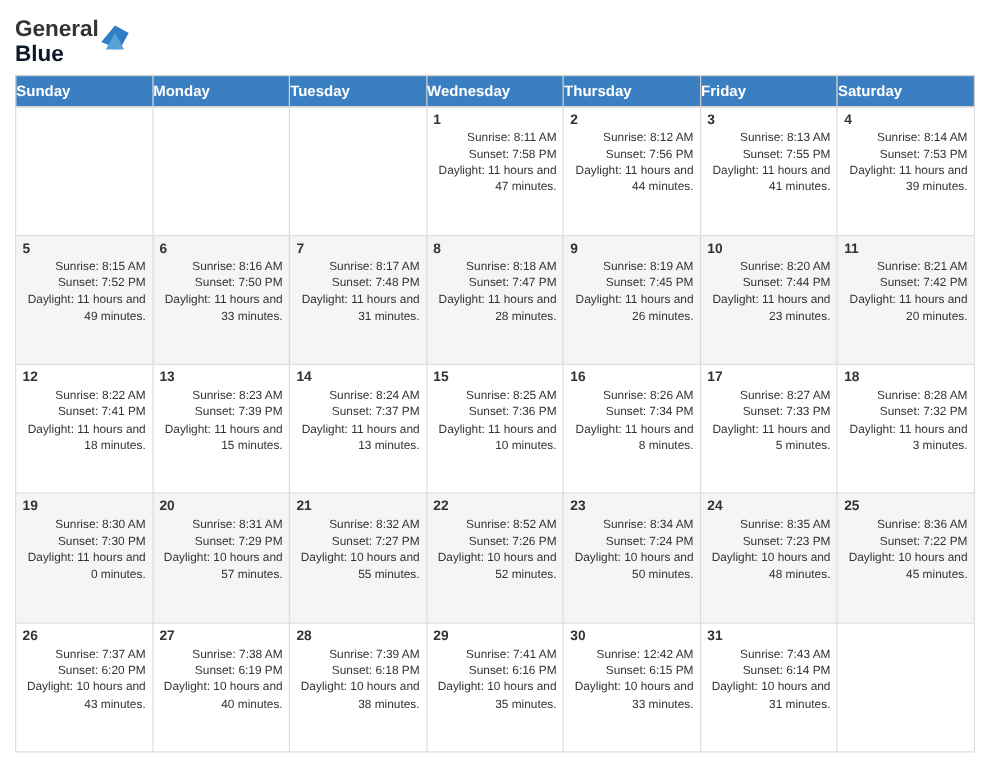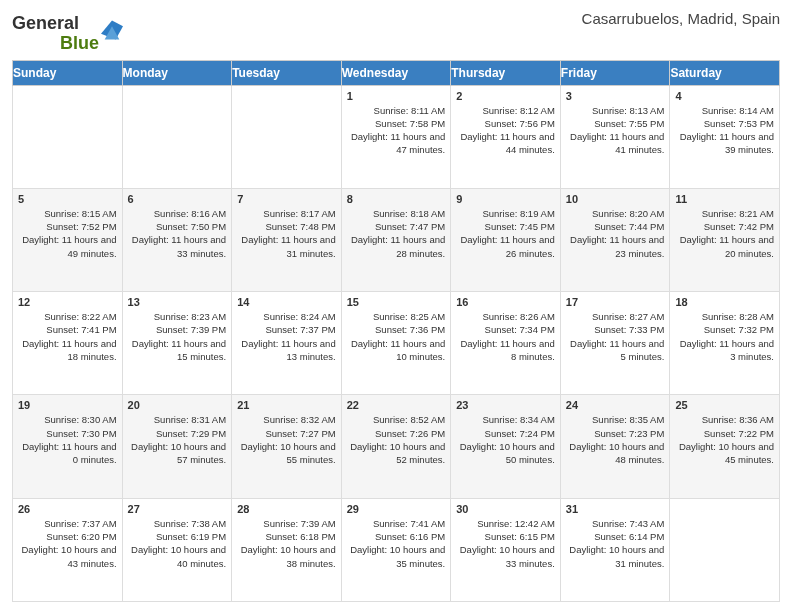--- a/index.html
+++ b/index.html
@@ -30,22 +30,21 @@
     }
     .logo-text {
       font-size: 18px;
       font-weight: bold;
       line-height: 1.1;
     }
     .logo-text .general {
       color: #333;
     }
     .logo-text .blue {
-      color: #4d7c0f;
-      margin-left: 48px;
+      color: #0f172a;
     }
     .logo-icon {
       width: 22px;
       height: 22px;
       margin-left: 2px;
       margin-top: -8px;
     }
     .title-block {
       text-align: right;
     }
@@ -111,21 +110,20 @@
             <span class="blue">Blue</span>
           </span>
           <svg class="logo-icon" viewBox="0 0 30 30" xmlns="http://www.w3.org/2000/svg">
             <polygon points="0,20 15,2 30,10 20,28" fill="#2e7dc5"></polygon>
             <polygon points="5,28 15,10 25,28" fill="#5aa0d8"></polygon>
           </svg>
         </div>
       </div>
     </div>
     <div class="title-block">
-      <h2>Casarrubuelos, Madrid, Spain</h2>
     </div>
   </div>
 
   <table>
     <thead>
       <tr>
         <th>Sunday</th>
         <th>Monday</th>
         <th>Tuesday</th>
         <th>Wednesday</th>

